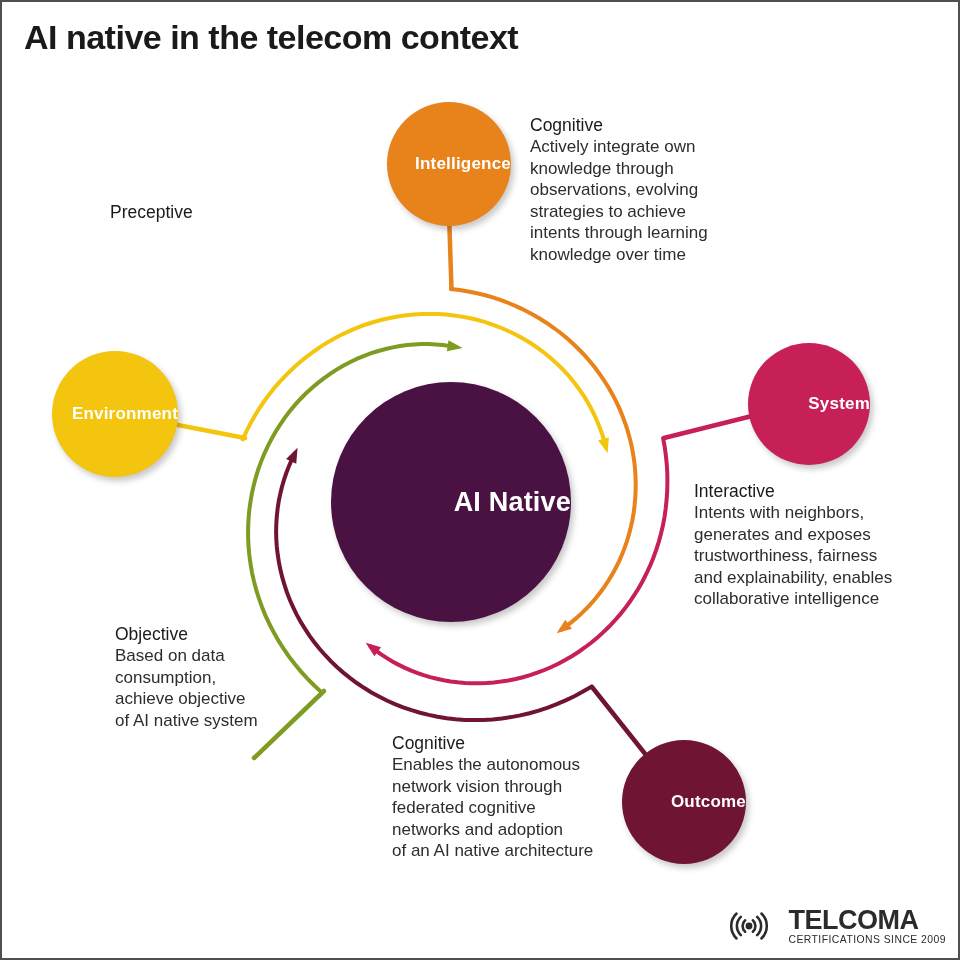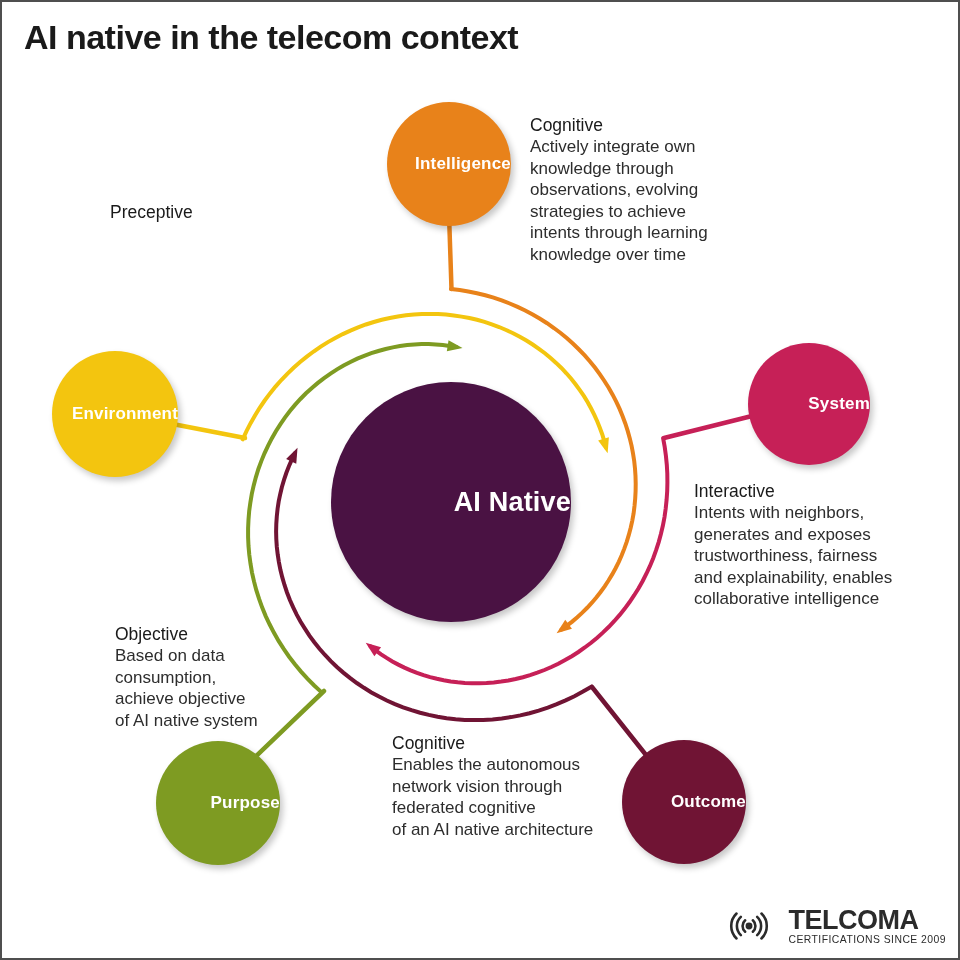--- a/index.html
+++ b/index.html
@@ -67,23 +67,20 @@
 
   <div class="node" style="left: 385px; top: 100px; width: 124px; height: 124px; background-color: rgb(232, 130, 26);">
     <span class="node-label">Intelligence</span>
   </div>
   <div class="node" style="left: 50px; top: 349px; width: 126px; height: 126px; background-color: rgb(243, 197, 15);">
     <span class="node-label">Environment</span>
   </div>
   <div class="node" style="left: 746px; top: 341px; width: 122px; height: 122px; background-color: rgb(198, 32, 87);">
     <span class="node-label">System</span>
   </div>
-  <div class="node" style="left: 154px; top: 739px; width: 124px; height: 124px; background-color: rgb(126, 155, 34);">
-    <span class="node-label">Purpose</span>
-  </div>
   <div class="node" style="left: 620px; top: 738px; width: 124px; height: 124px; background-color: rgb(112, 20, 52);">
     <span class="node-label">Outcome</span>
   </div>
 
   <div class="node node-center" style="left: 329px; top: 380px; width: 240px; height: 240px; background-color: rgb(74, 18, 67);">
     <span class="node-label">AI Native</span>
   </div>
 
   <div class="block" style="left:108px;top:200px">
     <div class="block-heading">Preceptive</div>
@@ -117,20 +114,21 @@
         <div>achieve objective</div>
         <div>of AI native system</div>
       </div>
   </div>
   <div class="block" style="left:390px;top:731px">
     <div class="block-heading">Cognitive</div>
     <div class="block-lines">
         <div>Enables the autonomous</div>
         <div>network vision through</div>
         <div>federated cognitive</div>
+        <div>networks and adoption</div>
         <div>of an AI native architecture</div>
       </div>
   </div>
 
   <div class="logo">
     <svg width="46" height="44" viewBox="0 0 48 44">
       <g fill="none" stroke="#2b2b2b" stroke-width="2.7" stroke-linecap="round">
         <path d="M20,16 A8,8 0 0 0 20,28"></path>
         <path d="M15.5,12.5 A13,13 0 0 0 15.5,31.5"></path>
         <path d="M11,9 A18,18 0 0 0 11,35"></path>

